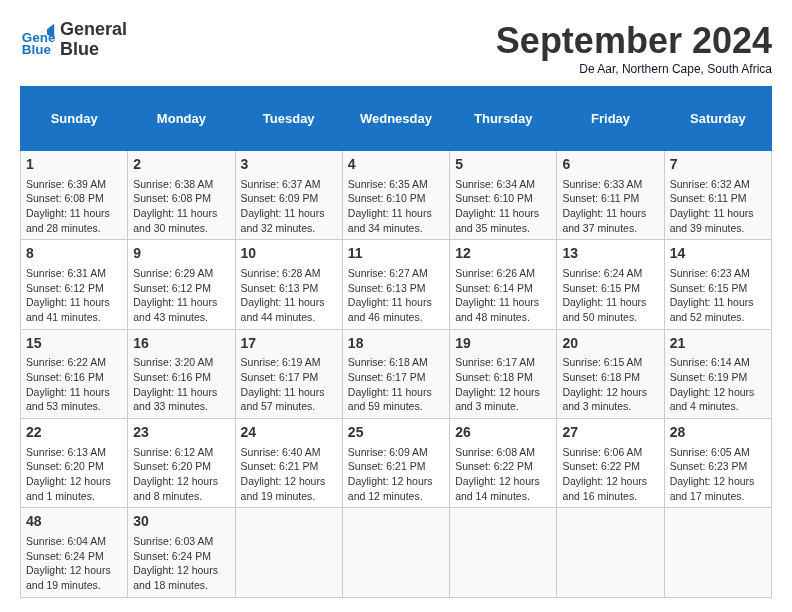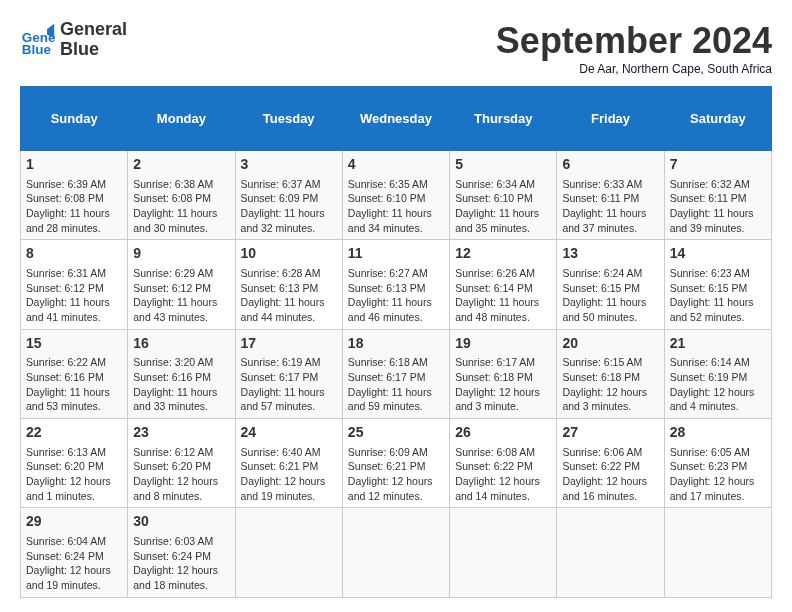--- a/index.html
+++ b/index.html
@@ -322,21 +322,21 @@
         <td>
           <span class="day-num">28</span>
           <div class="day-info">Sunrise: 6:05 AM</div>
           <div class="day-info">Sunset: 6:23 PM</div>
           <div class="day-info">Daylight: 12 hours</div>
           <div class="day-info">and 17 minutes.</div>
         </td>
       </tr>
       <tr>
         <td>
-          <span class="day-num">29</span>
+          <span class="day-num">48</span>
           <div class="day-info">Sunrise: 6:04 AM</div>
           <div class="day-info">Sunset: 6:24 PM</div>
           <div class="day-info">Daylight: 12 hours</div>
           <div class="day-info">and 19 minutes.</div>
         </td>
         <td>
           <span class="day-num">30</span>
           <div class="day-info">Sunrise: 6:03 AM</div>
           <div class="day-info">Sunset: 6:24 PM</div>
           <div class="day-info">Daylight: 12 hours</div>

